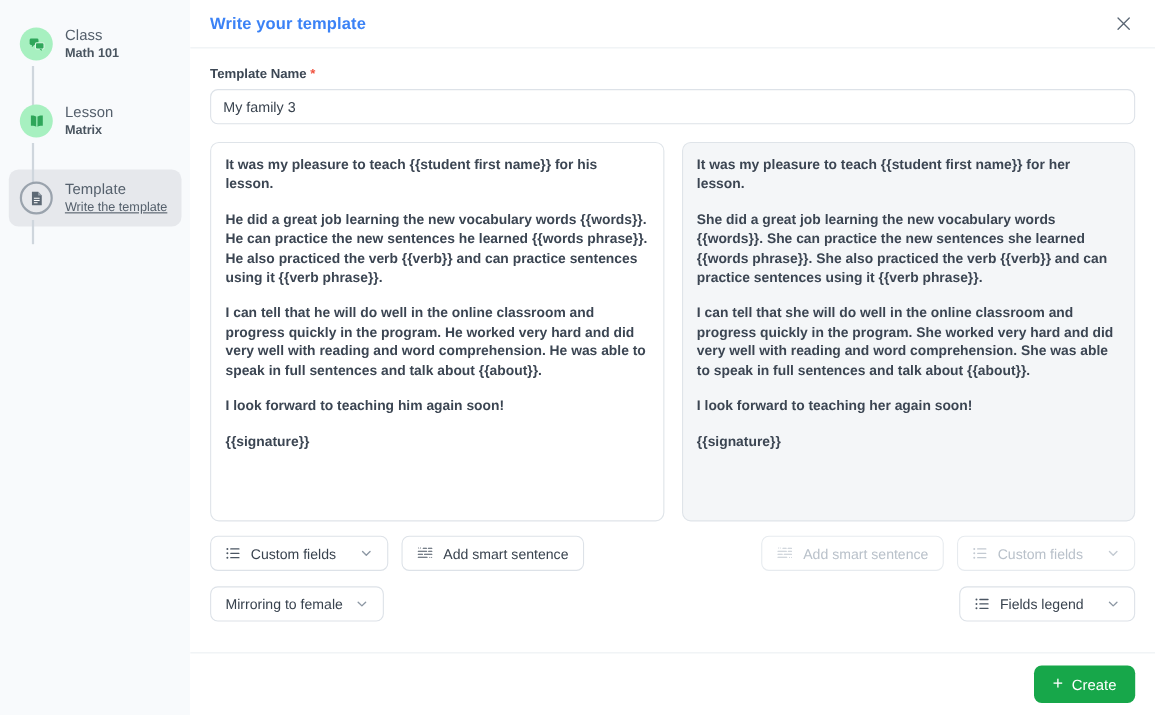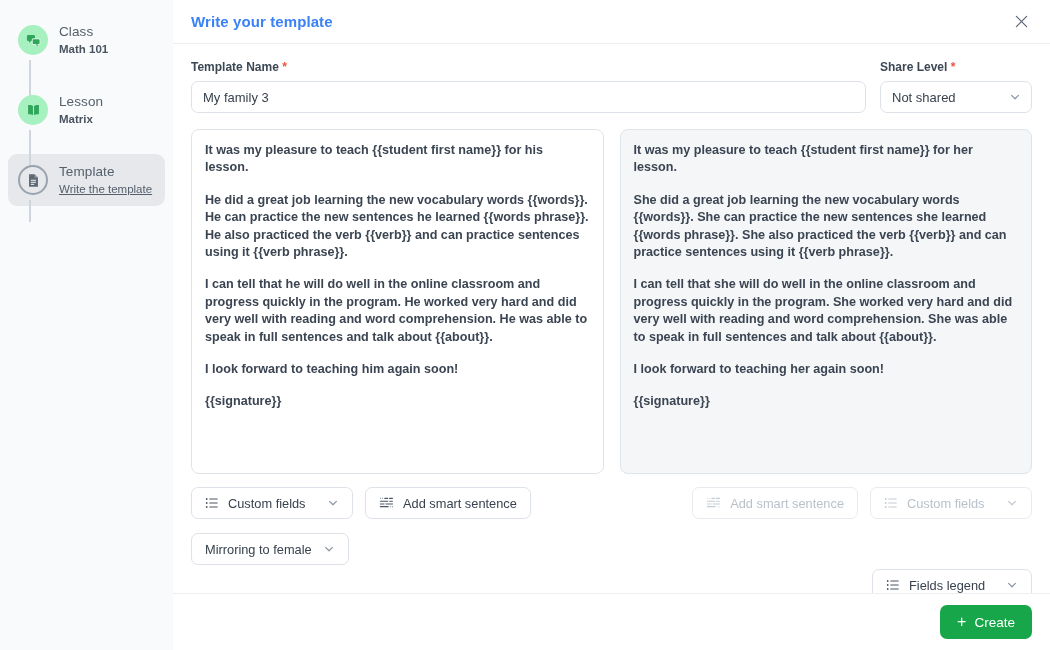--- a/index.html
+++ b/index.html
@@ -133,21 +133,21 @@
   .btn .ic { display: flex; color: #4b5663; }
   .btn .chev { color: #8d98a4; margin-left: 4px; }
   .btn.wide-custom { min-width: 162px; justify-content: flex-start; }
   .btn.wide-custom .chev { margin-left: auto; }
 
   .btn-row2 { display: flex; margin-top: 14px; }
   .btn-row2 .left { flex: 1 1 auto; }
   .btn-row2 .right { display: flex; }
   .btn.mirror { min-width: 158px; }
   .btn.mirror .chev { margin-left: auto; }
-  .btn.legend { min-width: 160px; margin-top: 36px; }
+  .btn.legend { min-width: 160px; }
   .btn.legend .chev { margin-left: auto; }
 
   
   .footer {
     flex: none; height: 57px;
     border-top: 1px solid #eceff2;
     display: flex; align-items: center; justify-content: flex-end;
     padding: 0 18px;
   }
   .create-btn {
@@ -231,34 +231,20 @@
 
       <div class="field-row">
         <div class="field name-field">
           <label class="field-label">
             <span>Template Name</span>
             <span class="req">*</span>
           </label>
           <input class="text-input" type="text" value="My family 3" style="">
         </div>
 
-        <div class="field share-field">
-          <label class="field-label">
-            <span>Share Level</span>
-            <span class="req">*</span>
-          </label>
-          <div class="select-box">
-            <span>Not shared</span>
-            <span class="chev">
-              <svg width="12" height="12" viewBox="0 0 12 12" fill="none">
-                  <path d="M2.6 4.4 L6 7.8 L9.4 4.4" stroke="currentColor" stroke-width="1.25" stroke-linecap="round" stroke-linejoin="round"></path>
-                </svg>
-            </span>
-          </div>
-        </div>
       </div>
 
       <div class="editors">
         <div class="editor">
           <p>It was my pleasure to teach {{student first name}} for his lesson.</p>
           <p>He did a great job learning the new vocabulary words {{words}}. He can practice the new sentences he learned {{words phrase}}. He also practiced the verb {{verb}} and can practice sentences using it {{verb phrase}}.</p>
           <p>I can tell that he will do well in the online classroom and progress quickly in the program. He worked very hard and did very well with reading and word comprehension. He was able to speak in full sentences and talk about {{about}}.</p>
           <p>I look forward to teaching him again soon!</p>
           <p>{{signature}}</p>
         </div>

